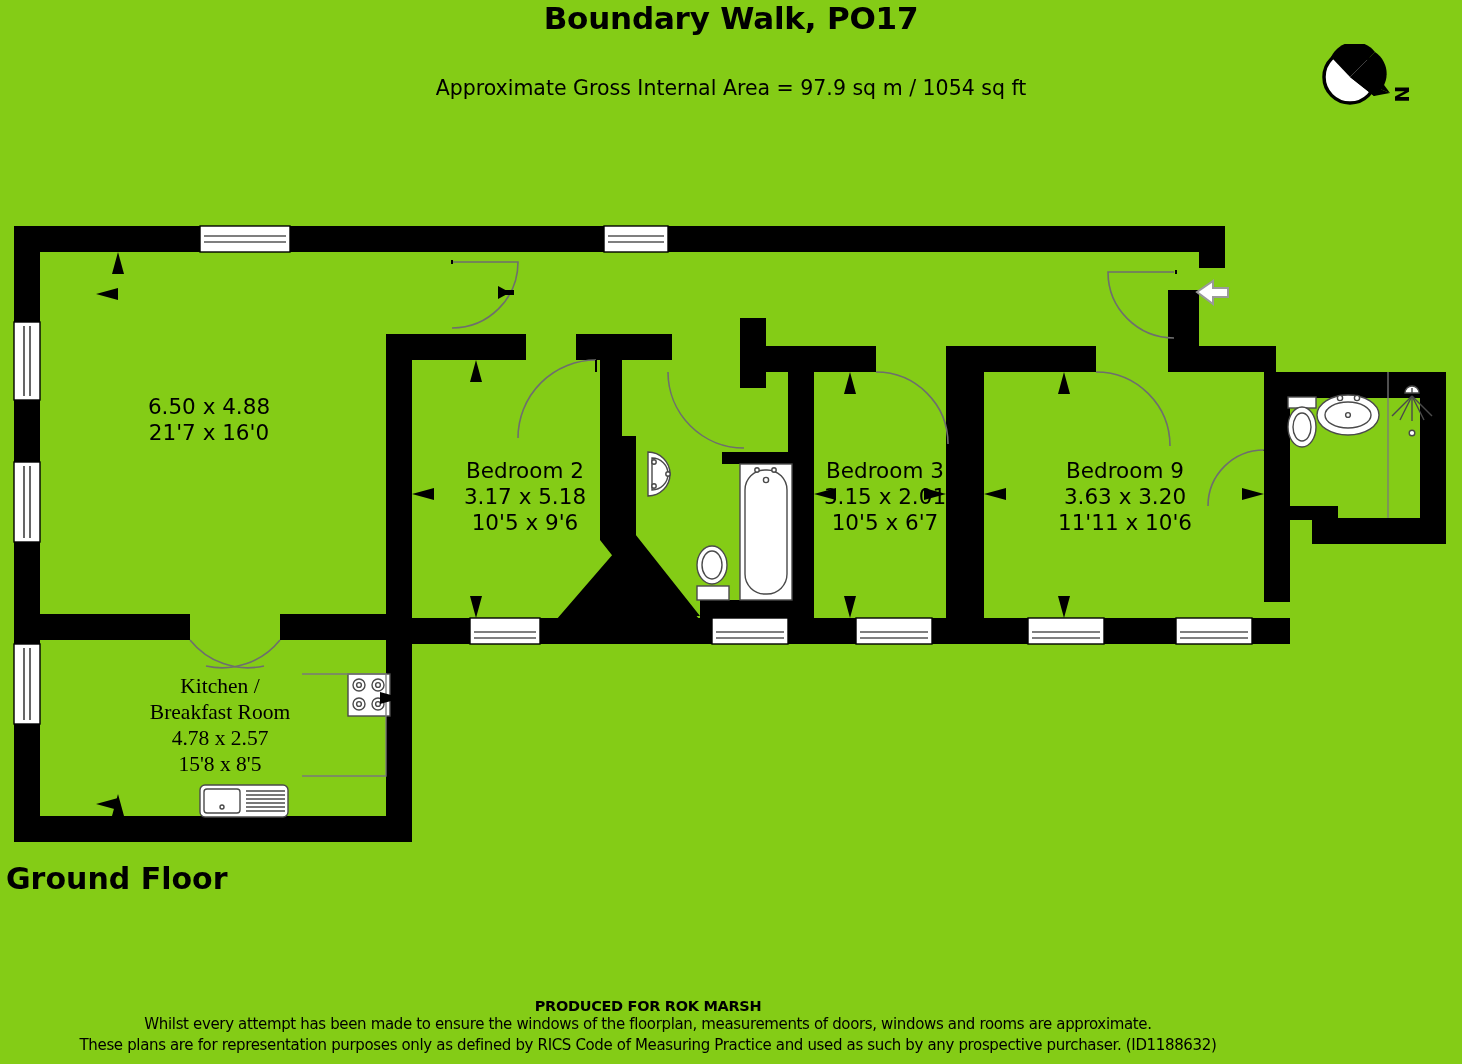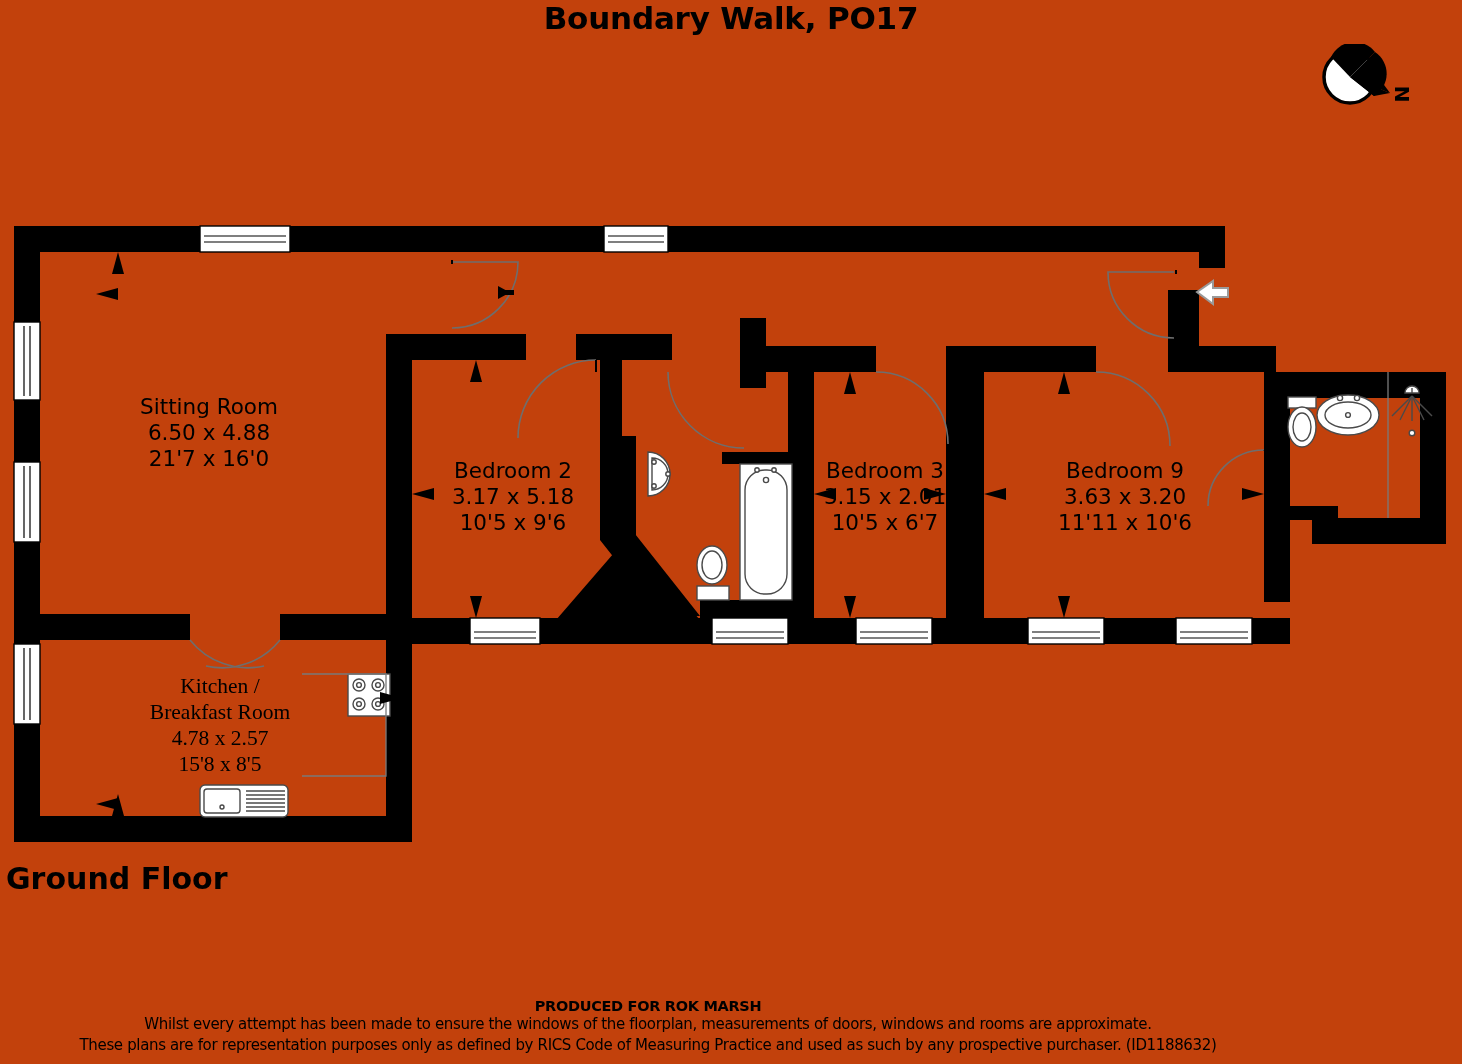--- a/index.html
+++ b/index.html
@@ -7,21 +7,21 @@
     width: 1462px;
     height: 1064px;
     background: #ffffff;
     font-family: "DejaVu Sans", sans-serif;
     overflow: hidden;
   }
   #page {
     position: relative;
     width: 1462px;
     height: 1064px;
-    background: #c2410c;
+    background: #84cc16;
   }
 
   
   .doc-title {
     position: absolute;
     left: 0; top: 0;
     width: 1462px;
     text-align: center;
     font-size: 31px;
     font-weight: bold;
@@ -73,30 +73,31 @@
     font-size: 21px;
     line-height: 26px;
     white-space: nowrap;
   }
   .room-label .rl-name { font-size: 21.5px; }
   .room-label .rl-m   { font-size: 21.5px; }
   .room-label .rl-f   { font-size: 21.5px; }
 
   .lbl-sitting  { left: 54px;  top: 394px; width: 310px; }
   .lbl-kitchen  { left: 85px;  top: 673px; width: 270px; font-family: Liberation Serif, serif; }
-  .lbl-bed2     { left: 388px; top: 458px; width: 250px; text-align: center; }
+  .lbl-bed2     { left: 400px; top: 458px; width: 250px; text-align: center; }
   .lbl-bed3     { left: 760px; top: 458px; width: 250px; }
   .lbl-bed1     { left: 1000px;top: 458px; width: 250px; }
 </style>
 </head>
 <body>
 
 <div id="page">
 
   <div class="doc-title">Boundary Walk, PO17</div>
+  <div class="area-line">Approximate Gross Internal Area = 97.9 sq m / 1054 sq ft</div>
 
   <div class="compass">
     <svg width="104" height="72" viewBox="0 0 104 72">
 
       <circle cx="32" cy="33" r="26" fill="#ffffff" stroke="#000" stroke-width="3.5"></circle>
 
       <path d="M32 33 L57 8 A26 26 0 0 1 56 52 Z" fill="#000"></path>
       <path d="M32 33 L57 8 A26 26 0 0 0 13 13 Z" fill="#000"></path>
 
       <path d="M32 33 L10 24 L32 33 L12 42 Z" fill="#000"></path>
@@ -403,21 +404,20 @@
         <path d="M1264 494 L1242 488 L1242 500 Z"></path>
 
         <rect x="498" y="290" width="16" height="5"></rect>
         <path d="M498 286 L510 292.5 L498 299 Z"></path>
       </g>
 
     </svg>
   </div>
 
   <div class="room-label lbl-sitting">
-    <div class="rl-name">Sitting Room</div>
     <div class="rl-m">6.50 x 4.88</div>
     <div class="rl-f">21'7 x 16'0</div>
   </div>
 
   <div class="room-label lbl-kitchen">
     <div class="rl-name">Kitchen /</div>
     <div class="rl-name">Breakfast Room</div>
     <div class="rl-m">4.78 x 2.57</div>
     <div class="rl-f">15'8 x 8'5</div>
   </div>

